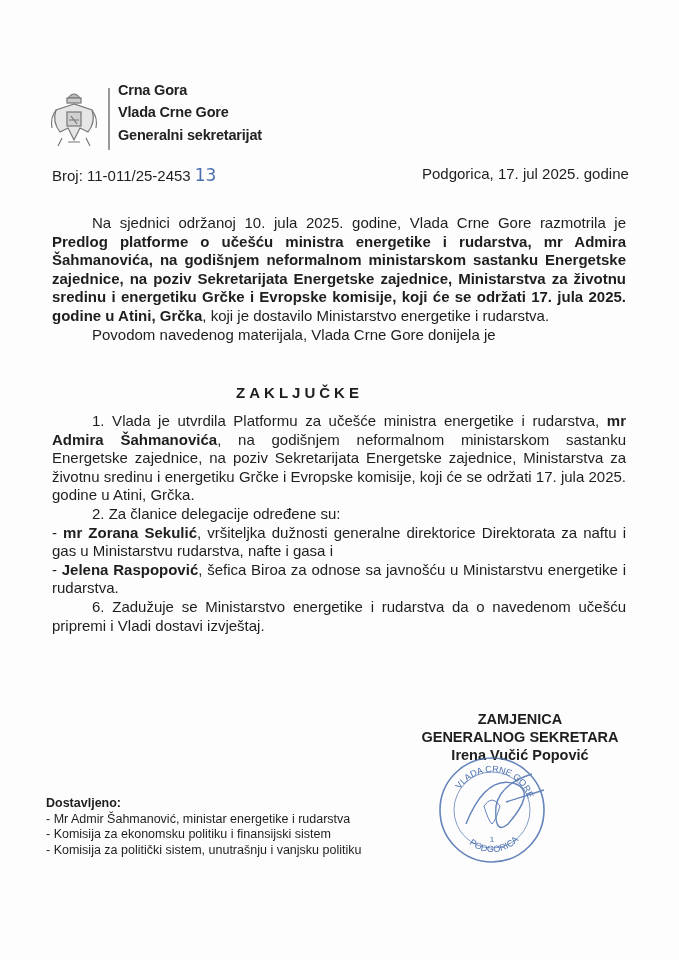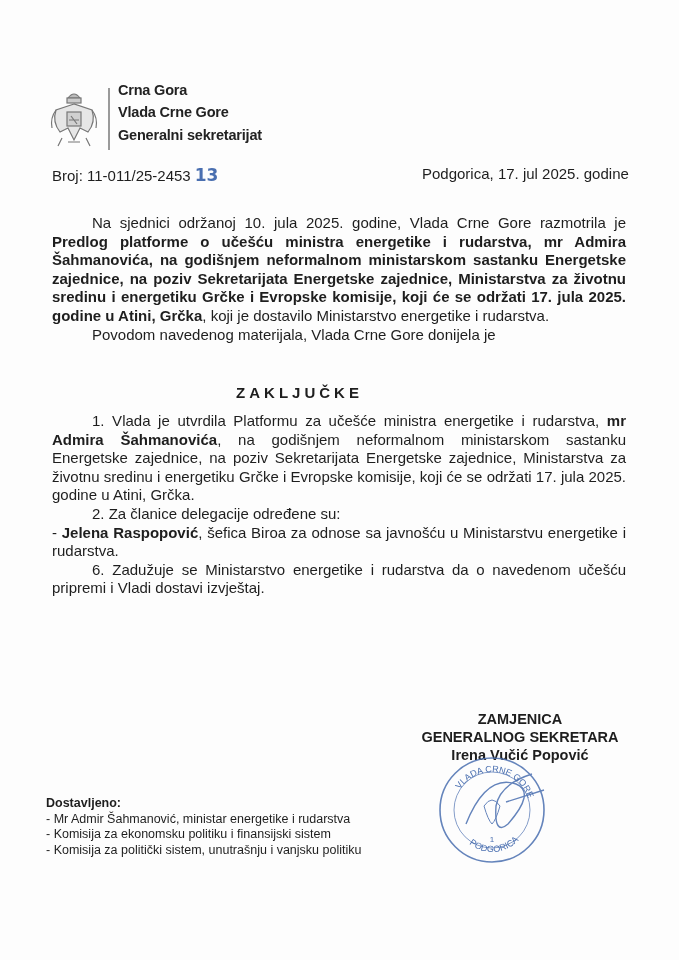--- a/index.html
+++ b/index.html
@@ -4,21 +4,21 @@
   <style>
     html, body { margin: 0; padding: 0; background: #fdfdfd; }
     body { width: 679px; height: 960px; position: relative; overflow: hidden;
            font-family: "Liberation Sans", sans-serif; color: #1e1e1e; }
     .abs { position: absolute; }
     .crest { left: 48px; top: 88px; width: 52px; height: 62px; }
     .vline { left: 108px; top: 88px; width: 2px; height: 62px; background: #9a9a9a; }
     .hdr { left: 118px; font-size: 14.5px; font-weight: bold; color: #222; letter-spacing: -0.2px; }
     .hdr1 { top: 82px; } .hdr2 { top: 104px; } .hdr3 { top: 127px; }
     .ref { left: 52px; top: 165px; font-size: 15px; }
-    .hand { font-family: "DejaVu Sans", sans-serif; color: #4a6fb0; font-size: 17px; font-weight: bold; margin-left: 4px; }
+    .hand { font-family: "DejaVu Sans", sans-serif; color: #4a6fb0; font-size: 17px; font-weight: normal; margin-left: 4px; }
     .date { left: 396px; top: 165px; font-size: 15px; margin-left: 26px; }
     .body { left: 52px; width: 574px; font-size: 15px; line-height: 18.6px; text-align: justify; }
     .p1 { top: 214px; }
     .indent { text-indent: 40px; }
     .b { font-weight: bold; }
     .title { left: 0; width: 599px; top: 384px; text-align: center; font-size: 15px; font-weight: bold; letter-spacing: 4px; }
     .list { top: 412px; }
     .sig { left: 400px; width: 240px; text-align: center; font-weight: bold; font-size: 14.5px; line-height: 18px; top: 710px; }
     .stamp { left: 436px; top: 754px; width: 112px; height: 112px; }
     .dost { left: 46px; top: 796px; font-size: 12.5px; line-height: 15.5px; }
@@ -53,20 +53,21 @@
 <div class="abs body p1">
   <div class="indent"><span>Na sjednici održanoj 10. jula 2025. godine, Vlada Crne Gore razmotrila je</span> <span class="b">Predlog platforme o učešću ministra energetike i rudarstva, mr Admira Šahmanovića, na godišnjem neformalnom ministarskom sastanku Energetske zajednice, na poziv Sekretarijata Energetske zajednice, Ministarstva za životnu sredinu i energetiku Grčke i Evropske komisije, koji će se održati 17. jula 2025. godine u Atini, Grčka</span><span>, koji je dostavilo Ministarstvo energetike i rudarstva.</span></div>
   <div class="indent">Povodom navedenog materijala, Vlada Crne Gore donijela je</div>
 </div>
 
 <div class="abs title">ZAKLJUČKE</div>
 
 <div class="abs body list">
   <div class="indent"><span>1. Vlada je utvrdila Platformu za učešće ministra energetike i rudarstva,</span> <span class="b">mr Admira Šahmanovića</span><span>, na godišnjem neformalnom ministarskom sastanku Energetske zajednice, na poziv Sekretarijata Energetske zajednice, Ministarstva za životnu sredinu i energetiku Grčke i Evropske komisije, koji će se održati 17. jula 2025. godine u Atini, Grčka.</span></div>
   <div class="indent">2. Za članice delegacije određene su:</div>
+  <div><span>- </span><span class="b">mr Zorana Sekulić</span><span>, vršiteljka dužnosti generalne direktorice Direktorata za naftu i gas u Ministarstvu rudarstva, nafte i gasa i</span></div>
   <div><span>- </span><span class="b">Jelena Raspopović</span><span>, šefica Biroa za odnose sa javnošću u Ministarstvu energetike i rudarstva.</span></div>
   <div class="indent">6. Zadužuje se Ministarstvo energetike i rudarstva da o navedenom učešću pripremi i Vladi dostavi izvještaj.</div>
 </div>
 
 <div class="abs sig">
   <div>ZAMJENICA</div>
   <div>GENERALNOG SEKRETARA</div>
   <div>Irena Vučić Popović</div>
 </div>
 <div class="abs stamp">

